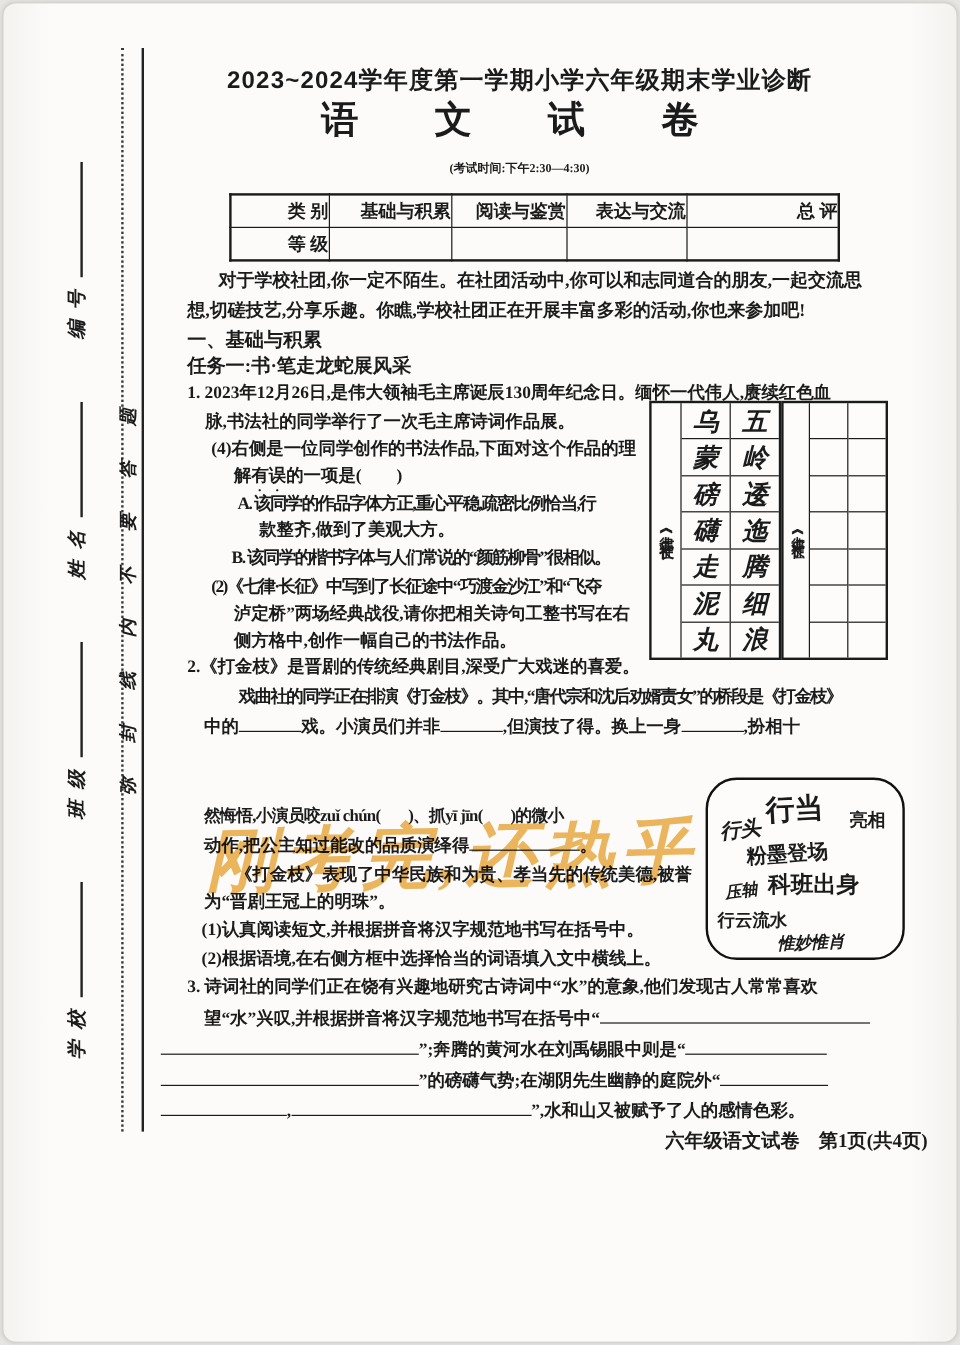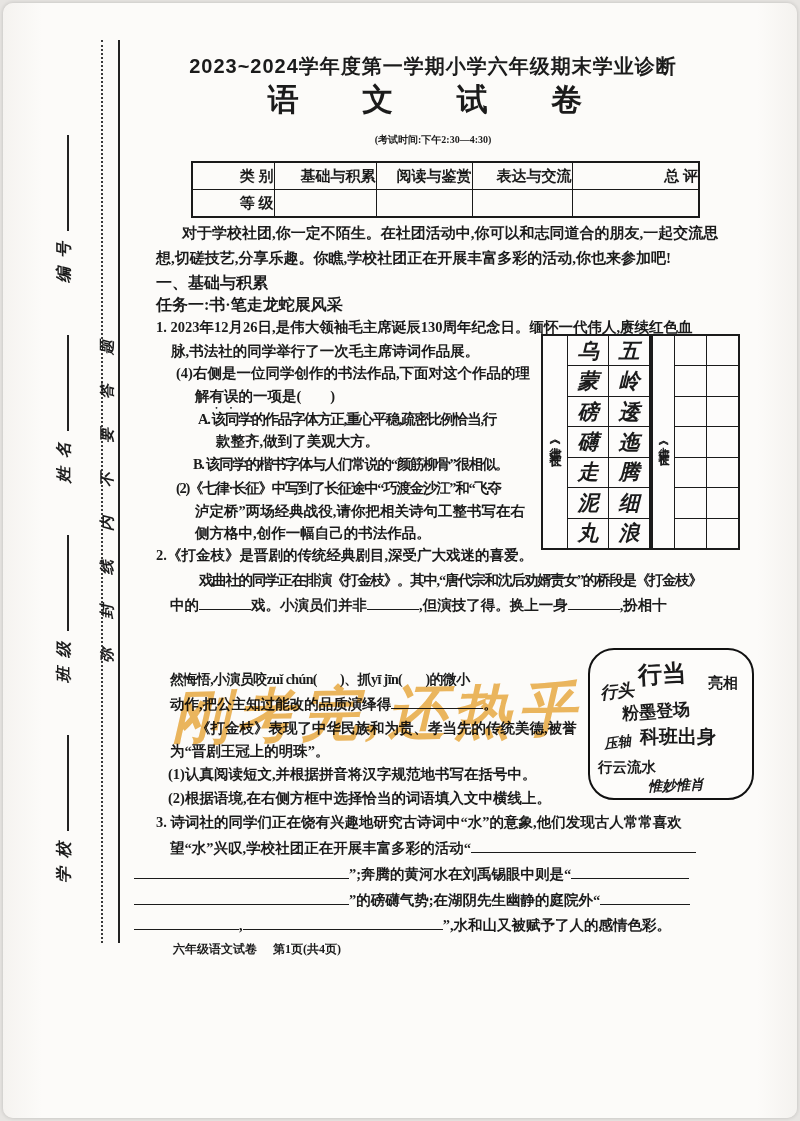--- a/index.html
+++ b/index.html
@@ -56,22 +56,22 @@
   .wb3{left:32px;top:50px;font-size:17px;transform:rotate(-4deg);}
   .wb4{left:14px;top:84px;font-size:13.5px;transform:rotate(-8deg);font-style:italic;}
   .wb5{left:50px;top:74px;font-size:19px;}
   .wb6{left:8px;top:108px;font-size:14.5px;}
   .wb7{left:58px;top:127px;font-size:14px;font-style:italic;transform:rotate(-2deg);}
   
   .watermark{position:absolute;left:168px;top:672px;font-size:58px;font-weight:bold;
              font-style:italic;color:#e9a83c;opacity:.82;letter-spacing:7px;white-space:pre;
              transform:rotate(-1.2deg);mix-blend-mode:multiply;z-index:5;}
   
-  .footer{position:absolute;left:170px;top:938px;width:600px;text-align:left;
-          font-size:12px;font-weight:bold;white-space:pre;}
+  .footer{position:absolute;left:170px;top:938px;width:600px;text-align:right;
+          font-size:16px;font-weight:bold;white-space:pre;}
   .footer .gap{display:inline-block;width:16px;}
 </style>
 </head>
 <body>
 
 <div class="stage">
 <div class="page">
 
   <div class="rule-dotted"></div>
   <div class="rule-solid"></div>
@@ -185,21 +185,21 @@
     <span class="wb3">粉墨登场</span>
     <span class="wb4">压轴</span>
     <span class="wb5">科班出身</span>
     <span class="wb6">行云流水</span>
     <span class="wb7">惟妙惟肖</span>
   </div>
 
   <div class="watermark">刚考完,还热乎</div>
 
   <div class="line" style="top:810px;">3. 诗词社的同学们正在饶有兴趣地研究古诗词中“水”的意象,他们发现古人常常喜欢</div>
-  <div class="line" style="top:836px;left:167px;"><span>望“水”兴叹,学校社团正在开展丰富多彩的活动“</span><span class="bl" style="width:225px"></span></div>
+  <div class="line" style="top:836px;left:167px;"><span>望“水”兴叹,并根据拼音将汉字规范地书写在括号中“</span><span class="bl" style="width:225px"></span></div>
   <div class="line" style="top:862px;left:131px;"><span class="bl" style="width:215px"></span><span>”;奔腾的黄河水在刘禹锡眼中则是“</span><span class="bl" style="width:118px"></span></div>
   <div class="line" style="top:888px;left:131px;"><span class="bl" style="width:215px"></span><span>”的磅礴气势;在湖阴先生幽静的庭院外“</span><span class="bl" style="width:90px"></span></div>
   <div class="line" style="top:913px;left:131px;"><span class="bl" style="width:105px"></span><span>,</span><span class="bl" style="width:200px"></span><span>”,水和山又被赋予了人的感情色彩。</span></div>
 
   <div class="footer"><span>六年级语文试卷</span><span class="gap"></span><span>第1页(共4页)</span></div>
 
 </div>
 </div>
 
 </body></html>

